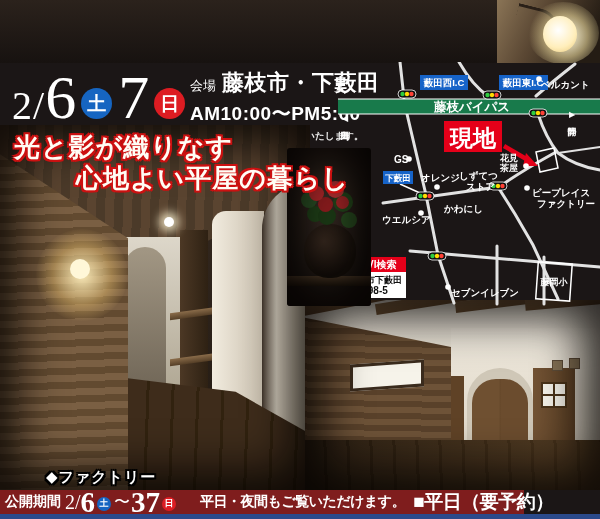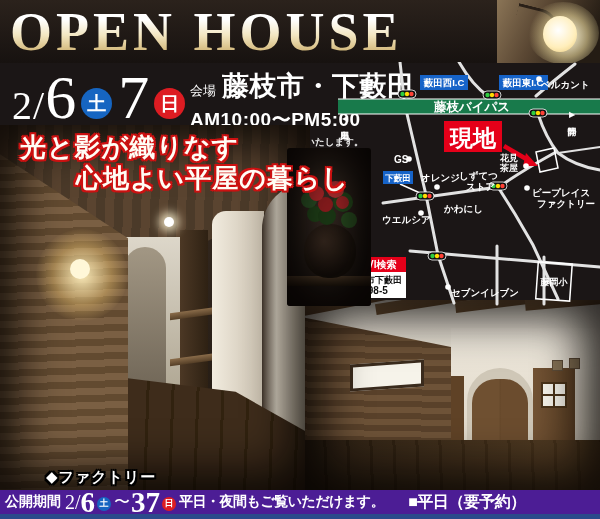--- a/index.html
+++ b/index.html
@@ -24,21 +24,21 @@
   .daterow{left:12px;top:66px;height:60px;display:flex;align-items:flex-end;
     font-family:"Liberation Serif","DejaVu Serif",serif;}
   .d-sm{font-size:40px;line-height:1;letter-spacing:1px;}
   .d-lg{font-size:62px;line-height:.92;}
   .daycircle{width:31px;height:31px;border-radius:50%;margin:0 6px 7px 5px;
     display:flex;align-items:center;justify-content:center;
     font-family:"Liberation Sans","DejaVu Sans",sans-serif;font-size:19px;font-weight:bold;}
   .venueblk{left:190px;top:68px;width:200px;}
   .venue-l1{display:flex;align-items:baseline;gap:6px;white-space:nowrap;}
   .venue-label{font-size:13px;}
-  .venue-name{font-size:27px;font-weight:bold;letter-spacing:.5px;}
+  .venue-name{font-size:22px;font-weight:bold;letter-spacing:.5px;}
   .venue-time{font-size:19px;font-weight:bold;margin-top:3px;letter-spacing:.5px;}
   .venue-note{font-size:9.5px;font-weight:bold;margin-top:3px;color:#eee;}
   
   .catch{font-family:"Liberation Serif","DejaVu Serif",serif;font-weight:bold;font-size:26px;
     color:#fffdf5;letter-spacing:1px;white-space:nowrap;z-index:6;
     text-shadow:-2px -2px 0 #c11,2px -2px 0 #c11,-2px 2px 0 #c11,2px 2px 0 #c11,
       0 -2px 0 #c11,0 2px 0 #c11,-2px 0 0 #c11,2px 0 0 #c11;}
   
   .photo{overflow:hidden;z-index:1;}
   .entrance{left:0;top:125px;width:310px;height:365px;background:linear-gradient(160deg,#3c2f25,#1f1710);}
@@ -100,40 +100,39 @@
   .l-pane div{background:#f7f4ea;}
   .l-art{width:9px;height:9px;background:#857255;border:1px solid #5d4c38;}
   .l-floor{left:0;top:140px;width:295px;height:50px;
     background:repeating-linear-gradient(88deg,#42301d 0 20px,#342413 20px 23px);}
   .l-floor:after{content:"";position:absolute;inset:0;background:linear-gradient(90deg,rgba(0,0,0,.35),rgba(150,110,60,.25));}
   
   .mapsvg{left:338px;top:62px;z-index:4;}
   .mapsvg text{fill:#fff;font-family:"Liberation Sans","DejaVu Sans",sans-serif;font-weight:bold;}
   .vtext{writing-mode:vertical-rl;}
   
-  .footer{left:0;top:490px;width:600px;height:29px;background:#4c1d95;z-index:8;}
+  .footer{left:0;top:490px;width:524px;height:29px;background:#7f1d1d;z-index:8;}
   .f-strip{left:0;top:24px;width:600px;height:5px;}
   .f-row{left:5px;top:0;width:592px;height:24px;display:flex;align-items:center;white-space:nowrap;}
   .f-label{font-size:14px;font-weight:bold;margin-right:4px;}
   .f-serif{font-family:"Liberation Serif","DejaVu Serif",serif;}
   .f-d1{font-size:20px;}
   .f-dn{font-size:29px;font-weight:bold;line-height:1;}
   .f-circle{width:14px;height:14px;border-radius:50%;font-size:9px;font-weight:bold;
     display:inline-flex;align-items:center;justify-content:center;margin:3px 2px 0 2px;}
   .f-tilde{font-size:16px;margin:0 1px;}
-  .f-msg{font-size:14px;font-weight:bold;margin-left:1px;letter-spacing:-.5px;}
-  .f-rsv{font-size:16px;font-weight:bold;margin-left:24px;letter-spacing:-.5px;}
+  .f-msg{font-size:14px;font-weight:bold;margin-left:22px;letter-spacing:-.5px;}
+  .f-rsv{font-size:19px;font-weight:bold;margin-left:8px;letter-spacing:-.5px;}
 </style>
 </head>
 <body>
 
 <div id="flyer">
 
   <div class="abs header">
-    <div class="abs oh-title">OPEN HOUSE</div>
     <div class="abs lampshot">
       <div class="abs lamp-arm"></div>
       <div class="abs lamp-glow"></div>
       <div class="abs lamp-core"></div>
     </div>
   </div>
 
   <div class="abs daterow">
     <span class="d-sm">2/</span>
     <span class="d-lg">6</span>
@@ -161,21 +160,21 @@
     <div class="abs e-rwall"></div>
     <div class="abs e-floor"></div>
     <div class="abs e-wood"></div>
     <div class="abs e-glow"></div>
     <div class="abs e-bulb"></div>
     <div class="abs e-spot"></div>
     <div class="abs vignette"></div>
   </div>
   <div class="abs caption" style="left:46px;top:468px;">◆ファクトリー</div>
 
-  <div class="abs catch" style="left:20px;top:130px;">光と影が織りなす</div>
+  <div class="abs catch" style="left:14px;top:130px;">光と影が織りなす</div>
   <div class="abs catch" style="left:76px;top:161px;text-align:right;">心地よい平屋の暮らし</div>
 
   <div class="abs flower">
     <div class="abs f-shelf"></div>
     <div class="abs f-pot"></div>
     <div class="abs f-leaf"></div>
     <div class="abs f-flo"></div>
     <div class="abs vignette"></div>
   </div>
 

